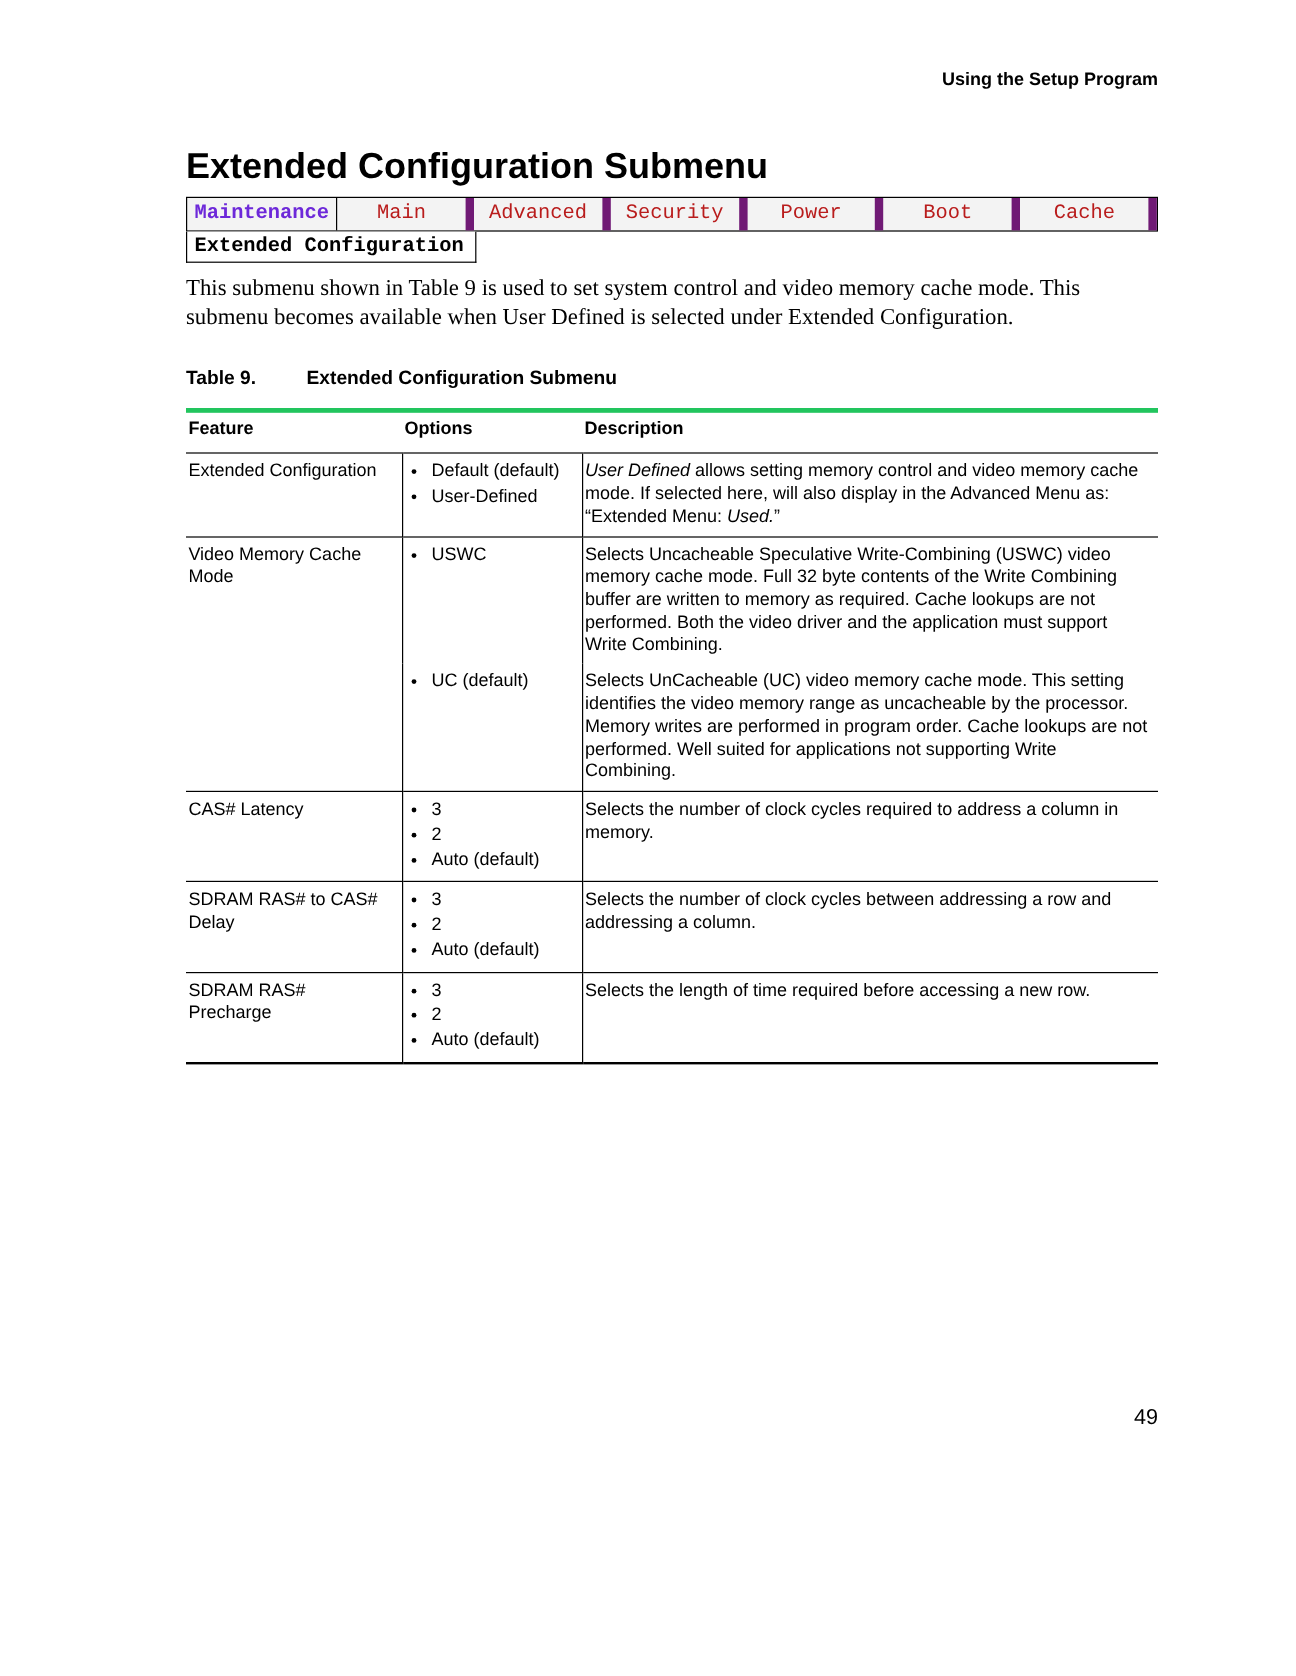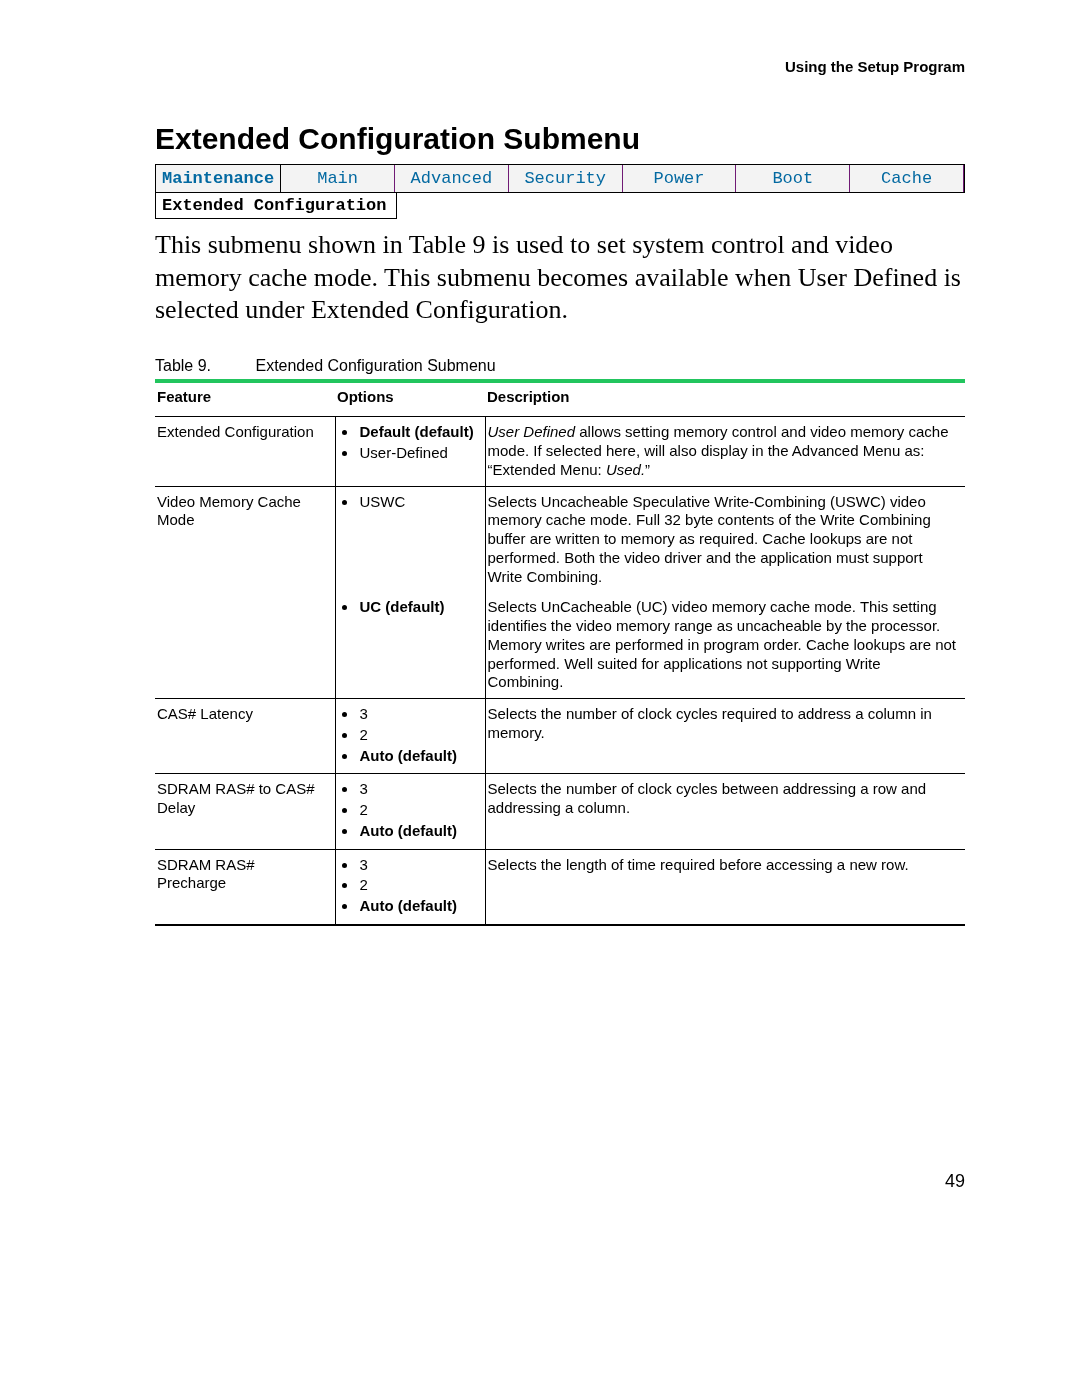--- a/index.html
+++ b/index.html
@@ -36,52 +36,52 @@
     border: 1px solid #000;
     font-family: "Courier New", monospace;
     font-size: 17px;
     background: #f3f3f3;
     margin-top: 6px;
   }
   .bios-bar .tab {
     flex: 1;
     text-align: center;
     padding: 4px 6px;
-    color: #0369a1;
-    border-right: 1px solid #701a75; 
+    color: #b91c1c;
+    border-right: 7px solid #701a75; 
   }
   .bios-bar .tab.active {
     font-weight: bold;
-    color: #0369a1;
+    color: #6d28d9;
   }
   .bios-bar .tab:first-child {
     border-right: 1px solid #000;
   }
   .bios-subtab {
     display: inline-block;
     border: 1px solid #000;
     border-top: none;
     font-family: "Courier New", monospace;
     font-weight: bold;
     font-size: 17px;
     padding: 3px 10px 3px 6px;
     background: #fff;
   }
 
   p.intro {
     font-family: "Times New Roman", Times, serif;
-    font-size: 26px;
+    font-size: 19px;
     line-height: 1.25;
     margin: 10px 0 30px 0;
   }
 
   .table-caption {
-    font-weight: normal;
+    font-weight: bold;
     font-size: 16px;
-    margin-bottom: 4px;
+    margin-bottom: 15px;
   }
   .table-caption .cap-label {
     display: inline-block;
     min-width: 96px;
   }
 
   table.spec {
     border-collapse: collapse;
     width: 100%;
     font-size: 15px;
@@ -115,21 +115,21 @@
 
   ul.opts {
     margin: 0;
     padding-left: 20px;
   }
   ul.opts li {
     list-style-type: disc;
     margin: 0 0 2px 0;
     padding-left: 2px;
   }
-  ul.opts li.bold { font-weight: bold; }
+  ul.opts li.bold { font-weight: normal; }
 
   .desc .italic { font-style: italic; }
 
   .page-number {
     position: absolute;
     bottom: 32px;
     right: 115px;
     font-size: 18px;
   }
 </style>

